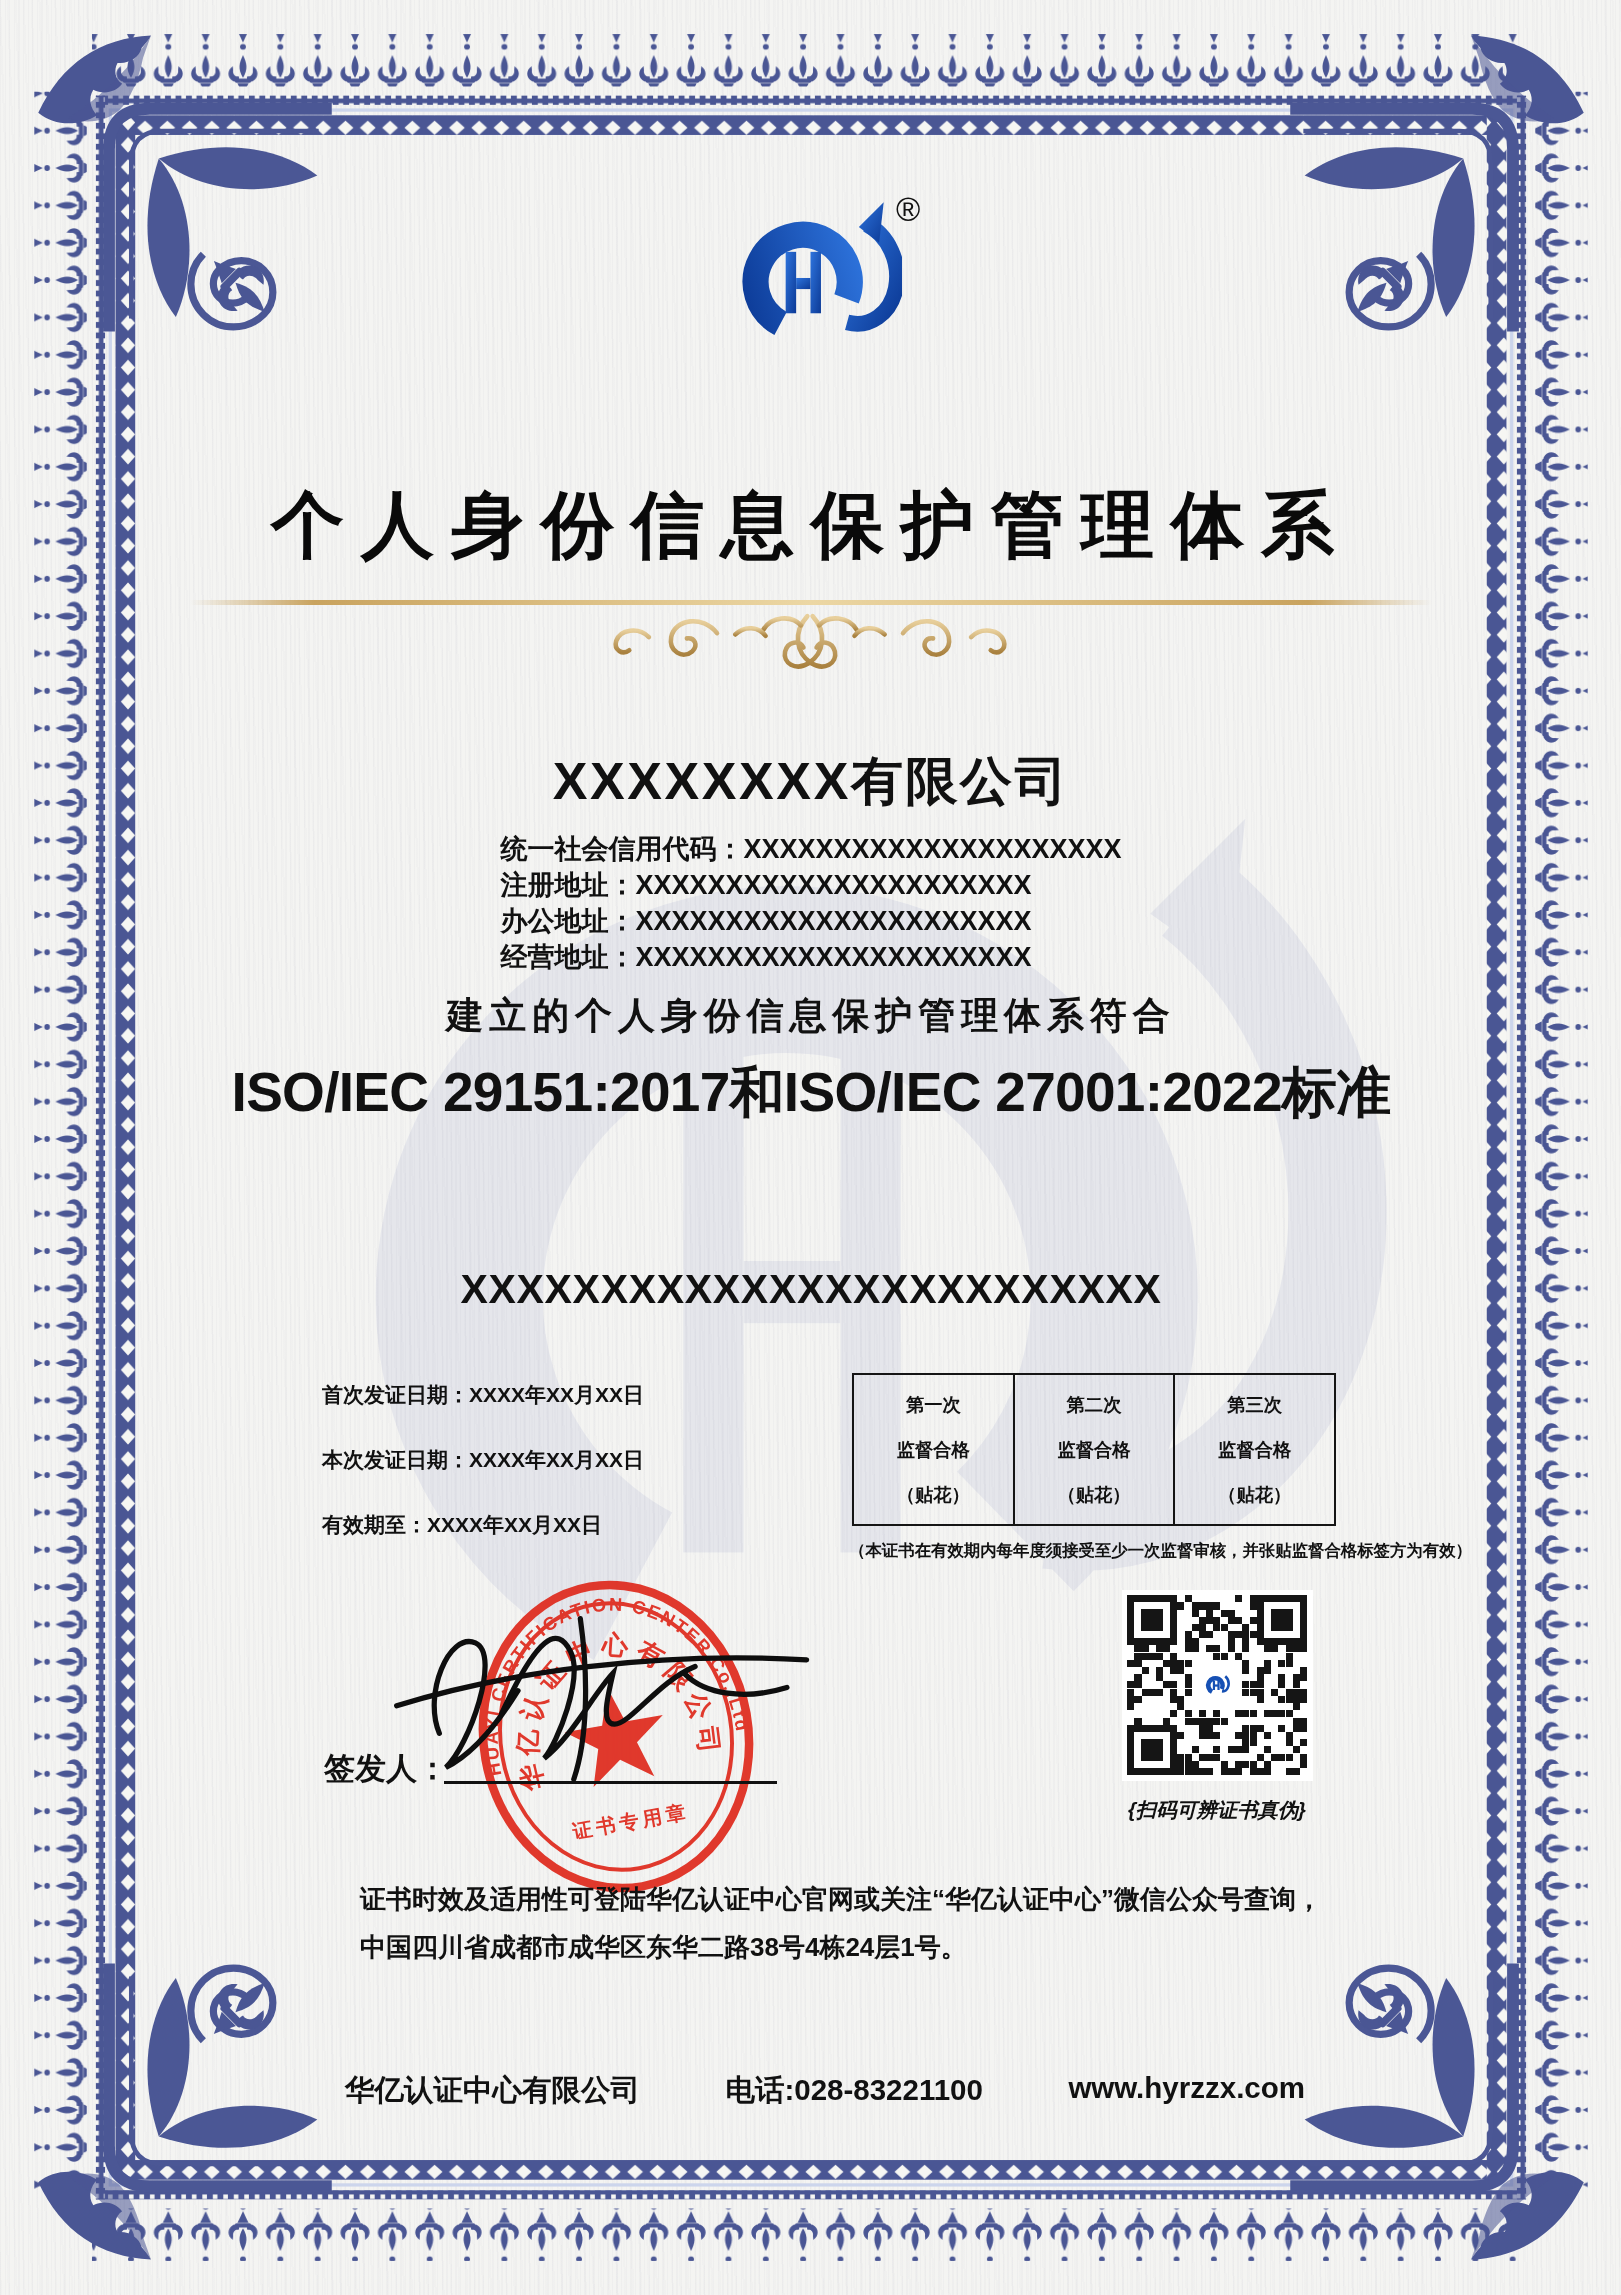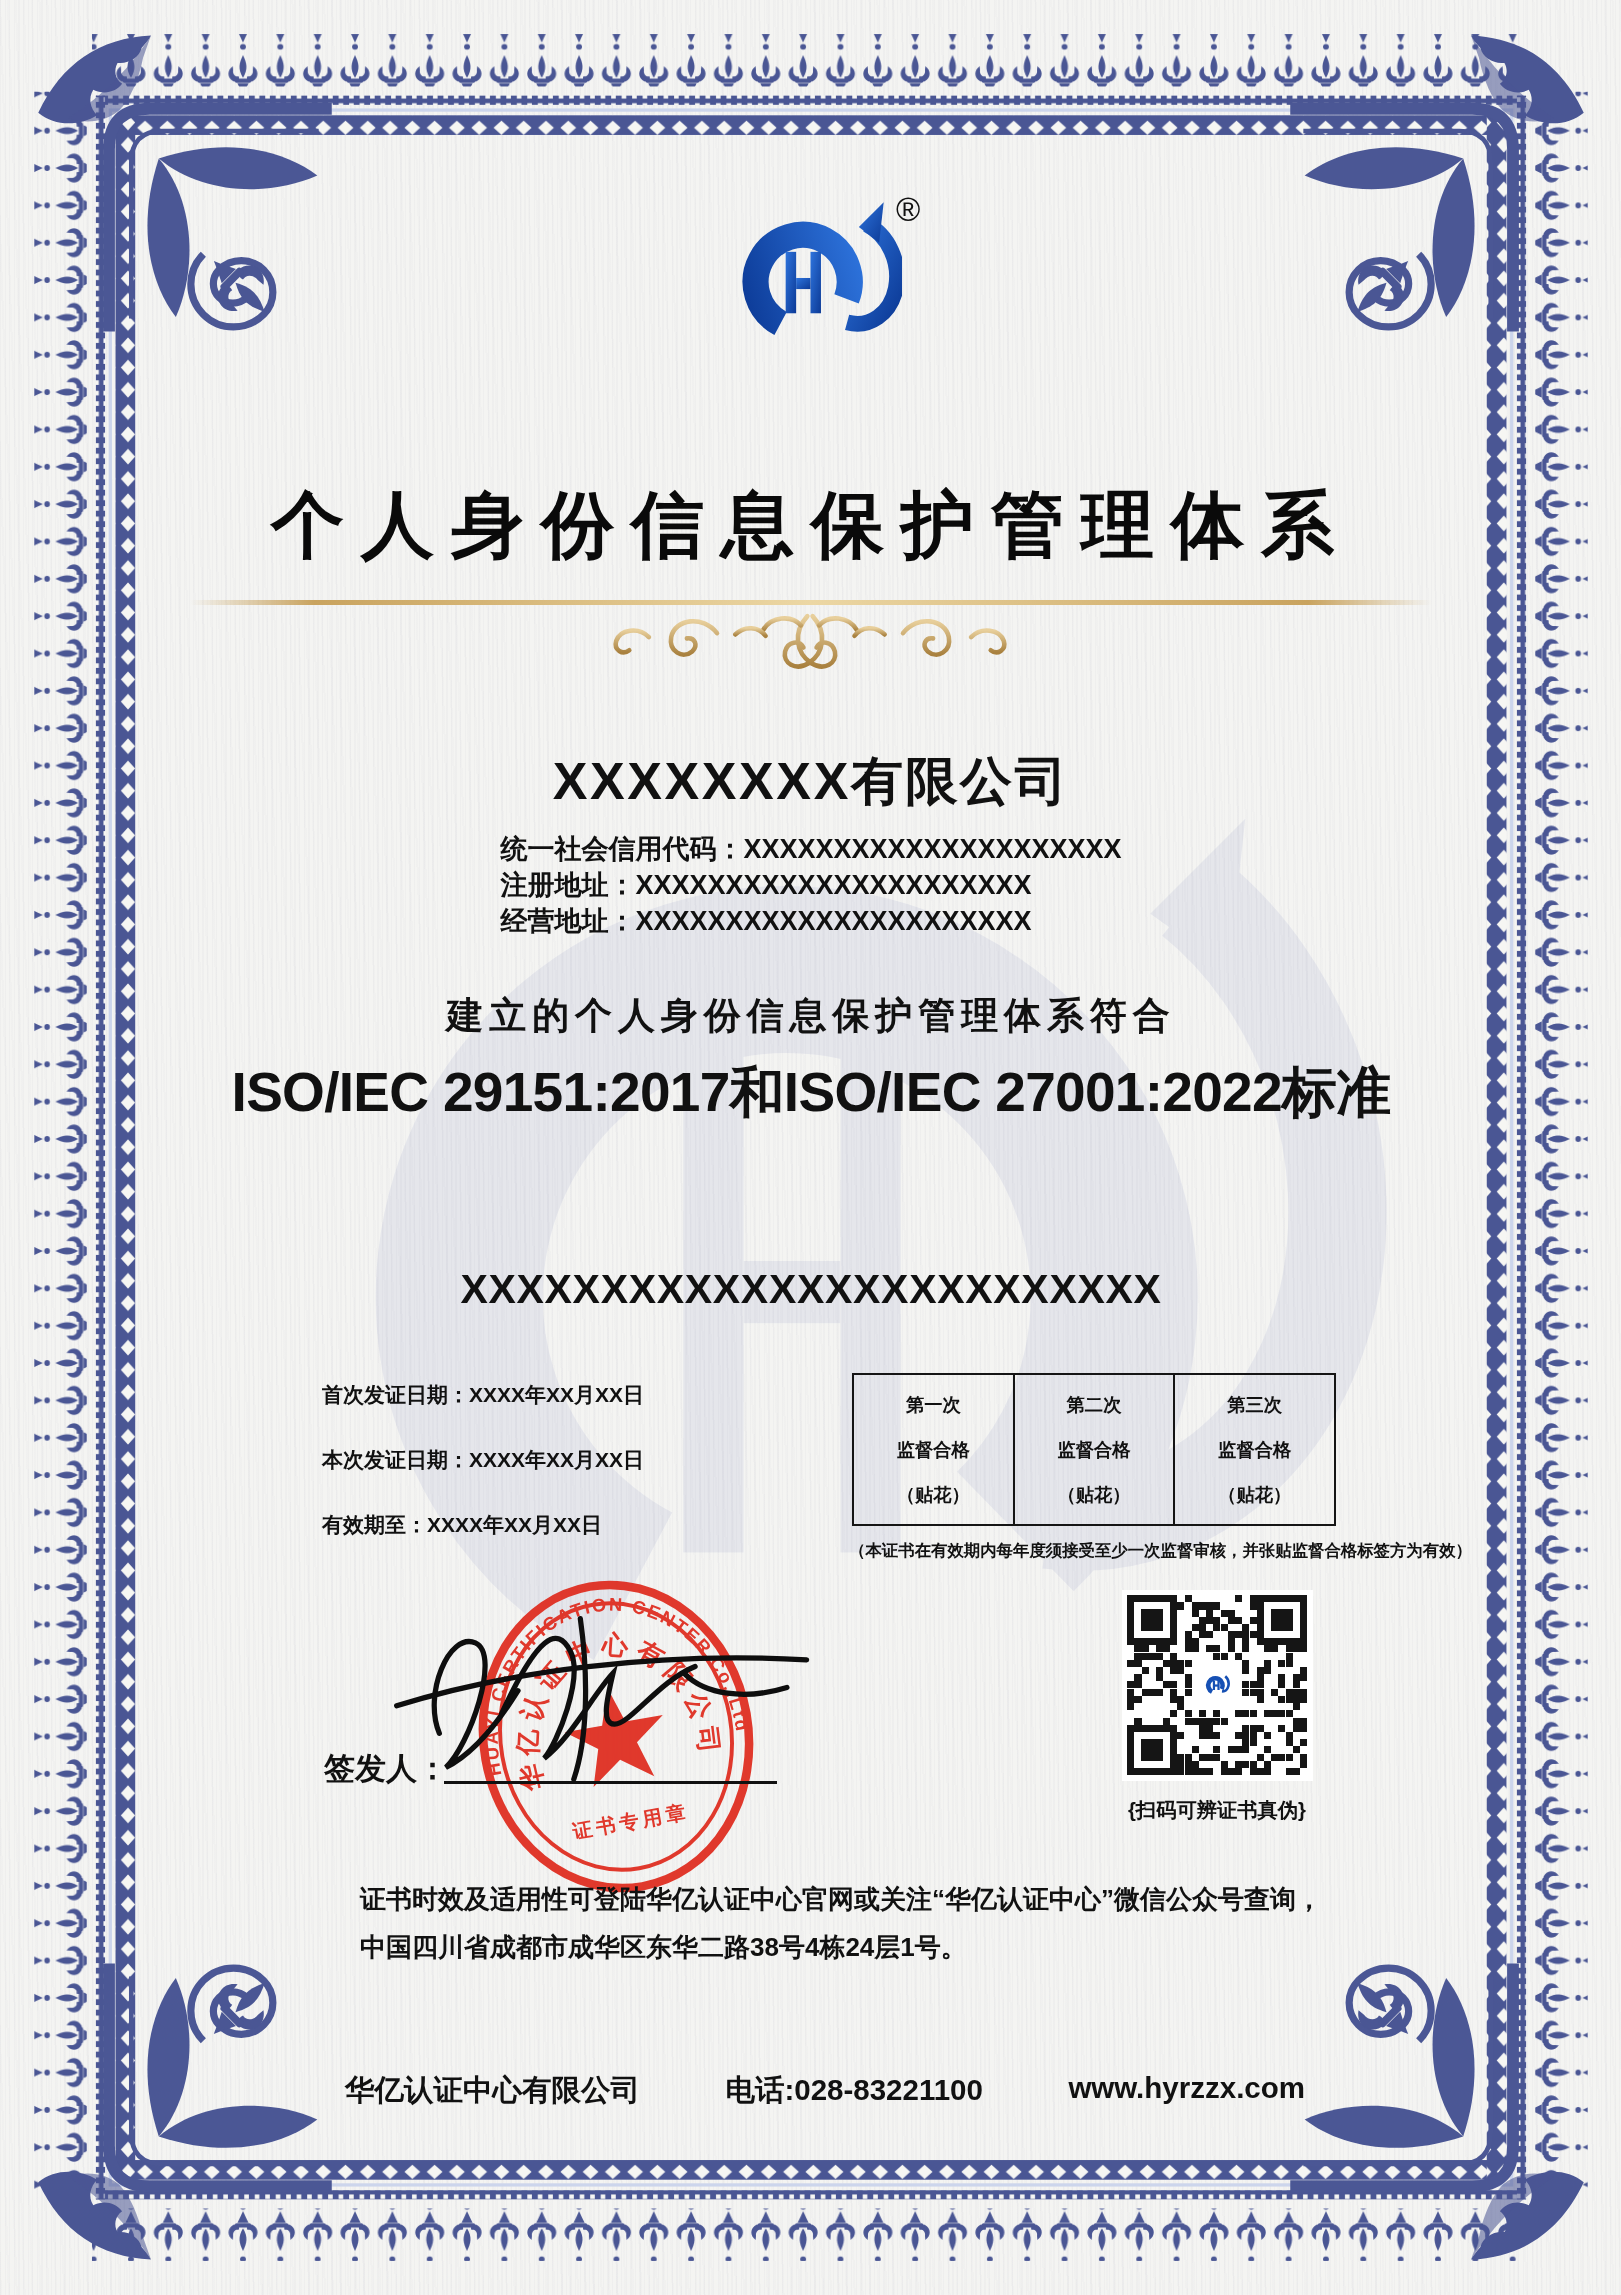--- a/index.html
+++ b/index.html
@@ -59,21 +59,21 @@
   .issuer-line{left:444px;top:1781px;width:333px;height:3.3px;background:#111;z-index:6;}
   
   .qr-box{left:1122px;top:1590px;width:191px;height:191px;background:#fff;padding:5.2px;z-index:5;}
   .qr-cells{position:relative;width:180px;height:180px;background:#fff;}
   .qrc{position:absolute;width:7.2px;height:7.2px;background:#151515;}
   .qr-finder{position:absolute;width:50px;height:50px;border:7.2px solid #151515;background:#fff;}
   .qr-finder>div{width:21.6px;height:21.6px;background:#151515;margin:7.2px;}
   .qr-f-tl{left:0;top:0;} .qr-f-tr{right:0;top:0;} .qr-f-bl{left:0;bottom:0;}
   .qr-logo{position:absolute;left:72px;top:72px;width:36px;height:36px;background:#fff;
     border-radius:6.6px;box-shadow:0 0 0 2px #fff;display:flex;align-items:center;justify-content:center;}
-  .qr-caption{left:1086px;top:1796px;width:262px;text-align:center;font-size:20.3px;font-weight:700;z-index:5;}
+  .qr-caption{left:1086px;top:1796px;width:262px;text-align:center;font-size:20.3px;font-weight:700;z-index:5;font-style:italic;}
   
   .footer-lines{left:360px;top:1875px;z-index:5;}
   .footer-line{font-size:26px;font-weight:700;line-height:48px;white-space:nowrap;}
   .bottom-bar{left:345px;top:2071px;width:960px;display:flex;justify-content:space-between;z-index:5;}
   .bottom-bar div{font-size:29.5px;font-weight:900;white-space:nowrap;}
 </style>
 </head>
 <body>
 
 <div class="page">
@@ -219,20 +219,23 @@
 
   <div class="abs ctr z company">XXXXXXXX有限公司</div>
 
   <div class="abs info-block">
     <div class="info-inner">
       <div class="info-line">
         <span>统一社会信用代码：</span><span>XXXXXXXXXXXXXXXXXXXXX</span>
       </div>
       <div class="info-line">
         <span>注册地址：</span><span>XXXXXXXXXXXXXXXXXXXXXX</span>
+      </div>
+      <div class="info-line">
+        <span>办公地址：</span><span>XXXXXXXXXXXXXXXXXXXXXX</span>
       </div>
       <div class="info-line">
         <span>经营地址：</span><span>XXXXXXXXXXXXXXXXXXXXXX</span>
       </div>
     </div>
   </div>
 
   <div class="abs ctr z conform">建立的个人身份信息保护管理体系符合</div>
   <div class="abs ctr z standard">ISO/IEC 29151:2017和ISO/IEC 27001:2022标准</div>
 

